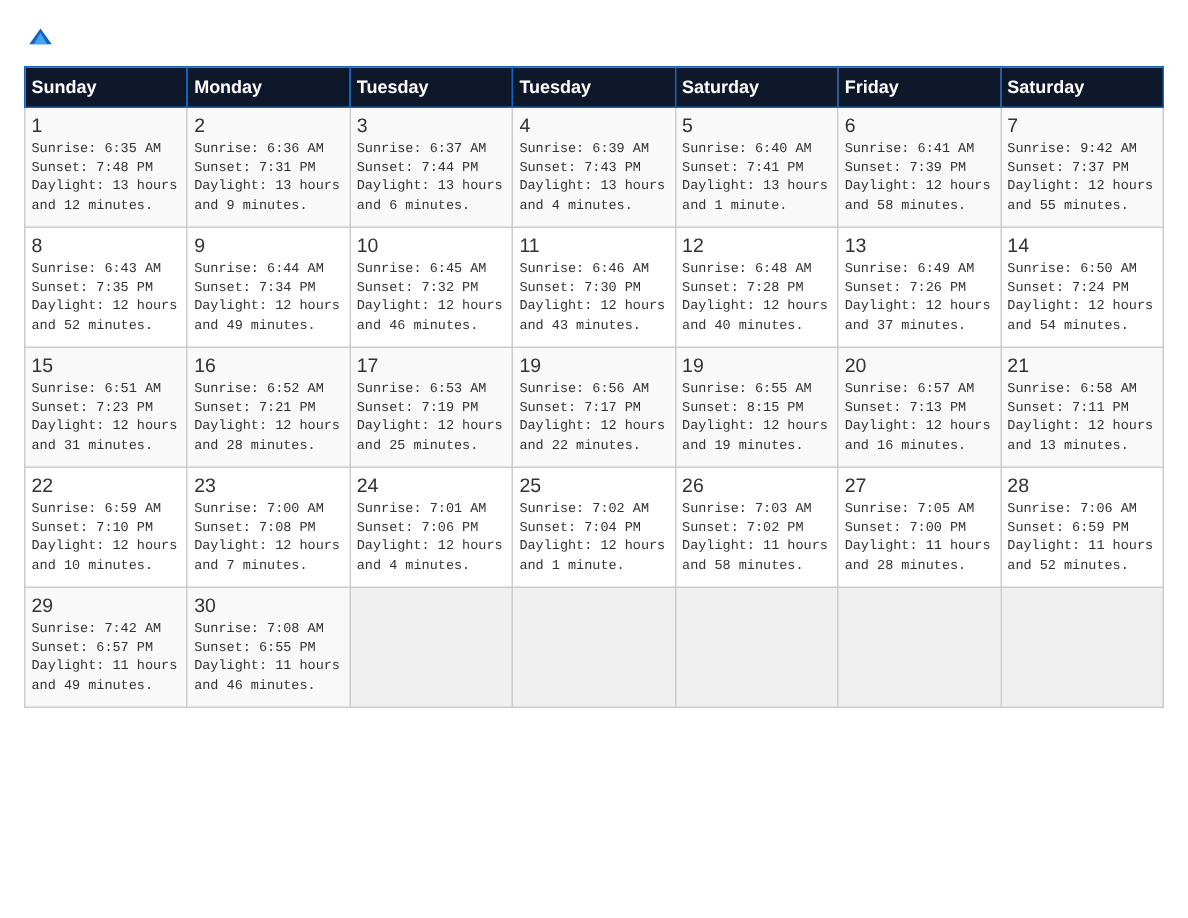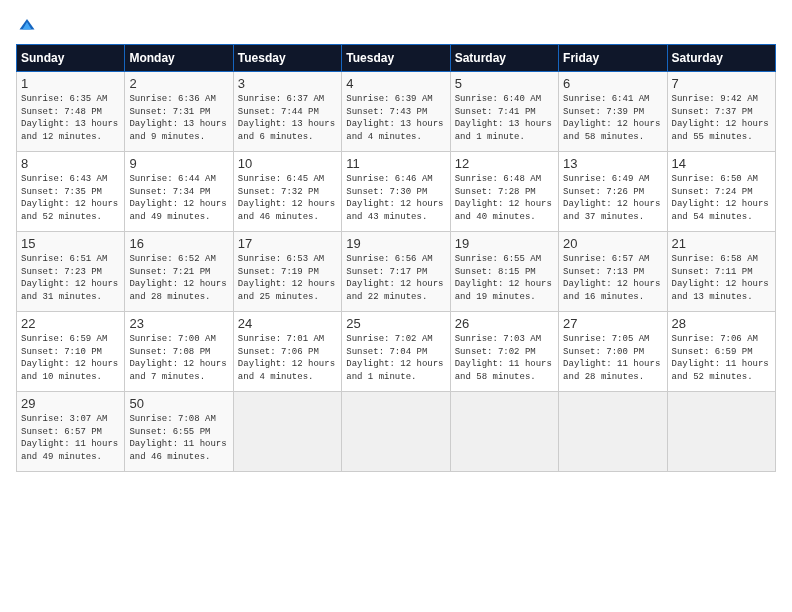--- a/index.html
+++ b/index.html
@@ -354,27 +354,27 @@
           <span>Sunrise: 7:06 AM</span><br>
           <span>Sunset: 6:59 PM</span><br>
           <span>Daylight: 11 hours and 52 minutes.</span>
         </div>
       </td>
       </tr>
       <tr>
         <td>
         <span class="day-number">29</span>
         <div class="day-info">
-          <span>Sunrise: 3:07 AM</span><br>
+          <span>Sunrise: 7:42 AM</span><br>
           <span>Sunset: 6:57 PM</span><br>
           <span>Daylight: 11 hours and 49 minutes.</span>
         </div>
       </td>
         <td>
-        <span class="day-number">50</span>
+        <span class="day-number">30</span>
         <div class="day-info">
           <span>Sunrise: 7:08 AM</span><br>
           <span>Sunset: 6:55 PM</span><br>
           <span>Daylight: 11 hours and 46 minutes.</span>
         </div>
       </td>
         <td class="empty"></td>
         <td class="empty"></td>
         <td class="empty"></td>
         <td class="empty"></td>

